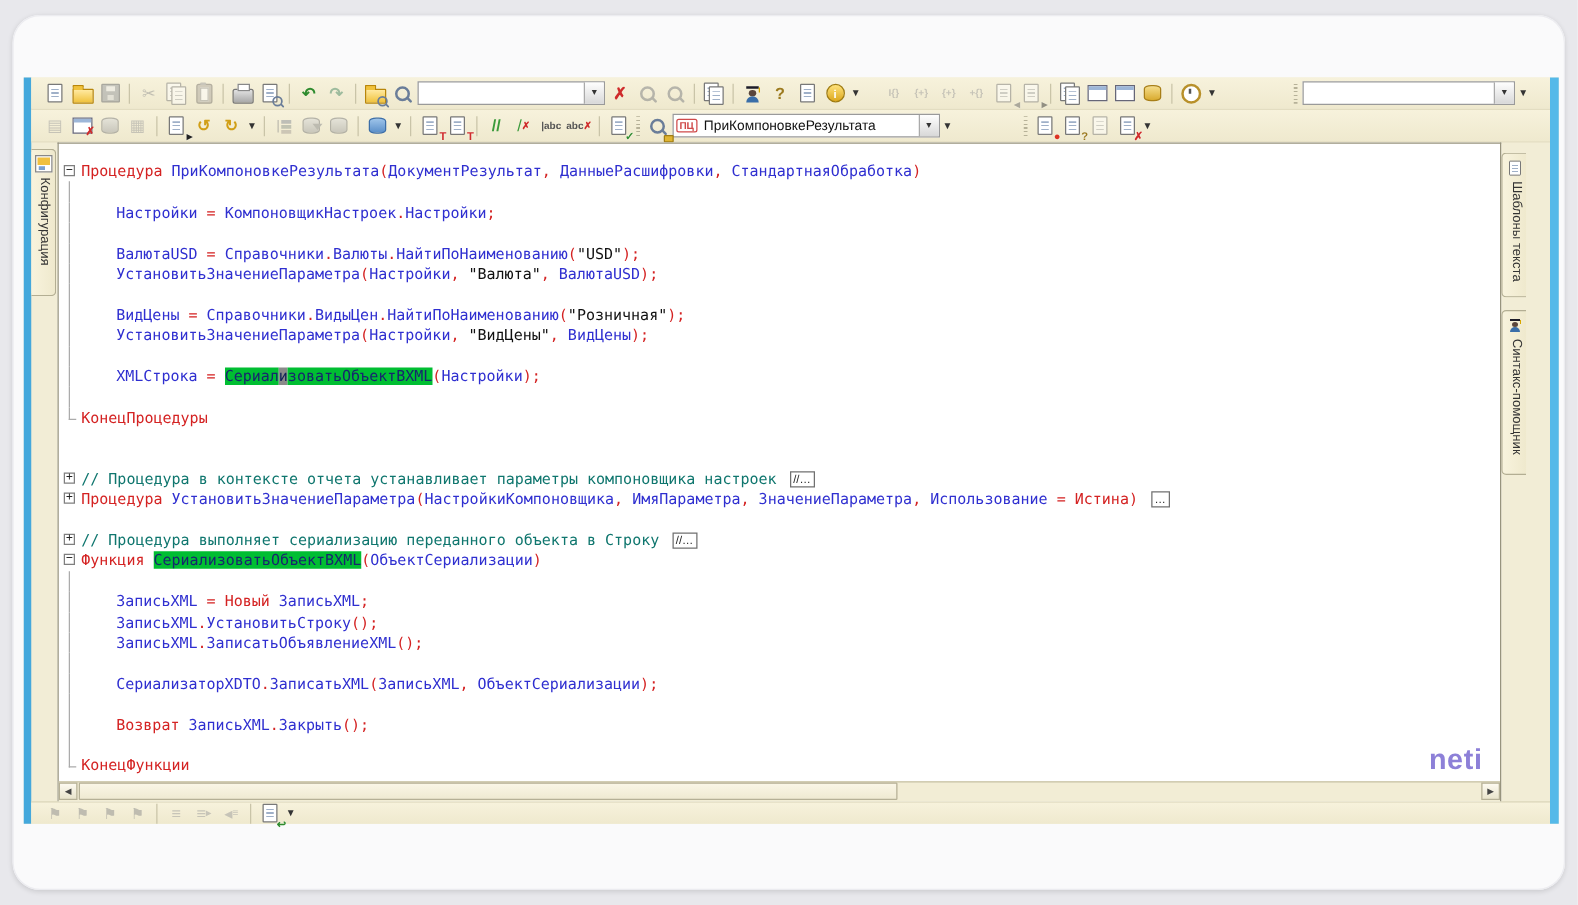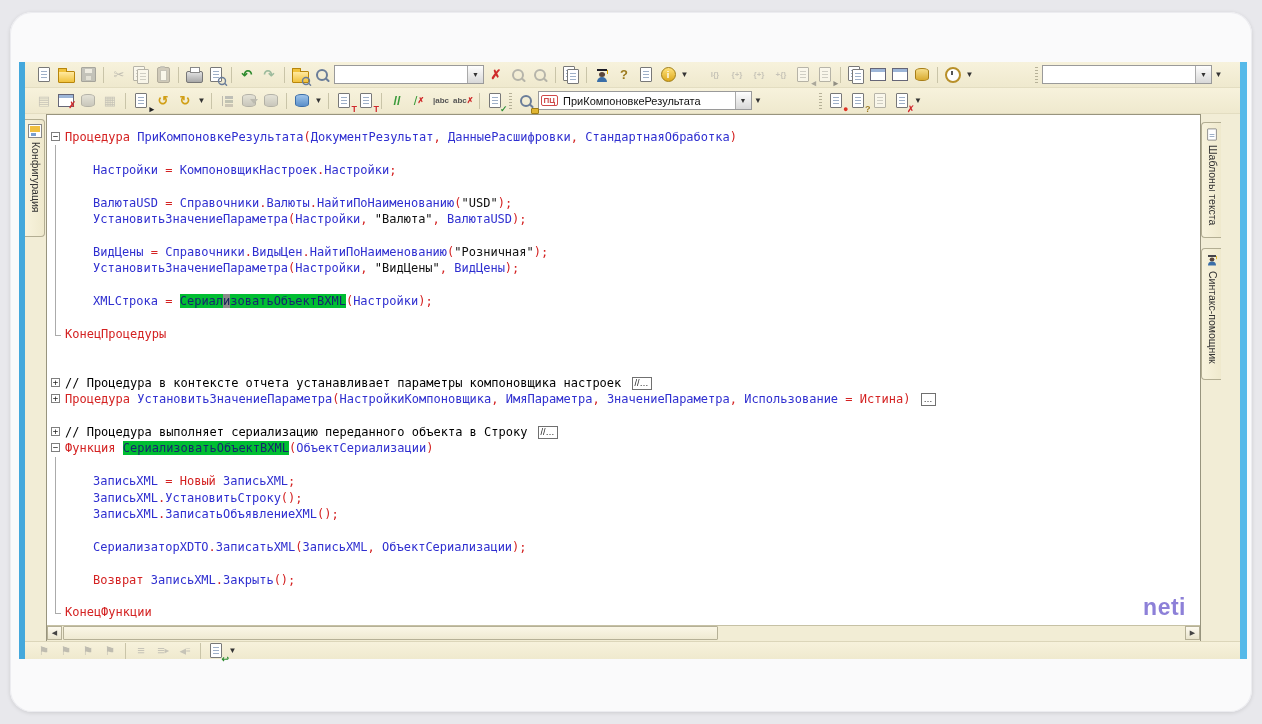--- a/index.html
+++ b/index.html
@@ -81,21 +81,21 @@
   #code{font-family:"DejaVu Sans Mono",monospace;font-size:12px;line-height:16.4px;padding-top:14px;color:#111;white-space:pre}
   .cl{display:flex;height:16.4px}
   .gut{width:18px;flex:none;position:relative}
   .gb{position:absolute;left:4px;top:3px;width:9px;height:9px;border:1px solid #7f7f7f;background:#fff;font-size:9px;line-height:7px;text-align:center;color:#222;box-sizing:border-box;font-family:"DejaVu Sans Mono",monospace}
   .grail{position:absolute;left:8px;top:0;bottom:0;width:1px;background:#ababab}
   .gend{position:absolute;left:8px;top:0;width:5px;height:9px;border-left:1px solid #ababab;border-bottom:1px solid #ababab}
   .tk-k{color:#d42222}
   .tk-i{color:#2f2fd0}
   .tk-p{color:#d42222}
   .tk-s{color:#101010}
-  .tk-c{color:#000000}
+  .tk-c{color:#0f766e}
   .tk-h{background:#00be32;color:#17256e}
   .tk-hc{background:#8a8a8a;color:#101f57}
   .tk-b{display:inline-block;border:1px solid #707070;font-size:9px;line-height:11px;padding:0 2px;color:#222;background:#fff;margin-left:3px;vertical-align:1px;font-family:"Liberation Sans",sans-serif}
   .neti{position:absolute;right:14px;bottom:20px;font-size:23px;font-weight:bold;color:#8d80d8;letter-spacing:.5px}
   .hscroll{position:absolute;left:0;right:0;bottom:0;height:15px;background:#f2edd5;border-top:1px solid #c6c1a5}
   .sba{position:absolute;top:0;width:15px;height:14px;background:linear-gradient(#fdfaf0,#e9e4cc);border:1px solid #b5b096;box-sizing:border-box;font-size:7px;color:#444;display:flex;align-items:center;justify-content:center}
   .sba-l{left:0}.sba-r{right:0}
   .sbthumb{position:absolute;left:16px;top:0;width:655px;height:14px;background:linear-gradient(#faf6e6,#efead2);border:1px solid #b5b096;box-sizing:border-box;border-radius:1px}
 </style>
 </head>

